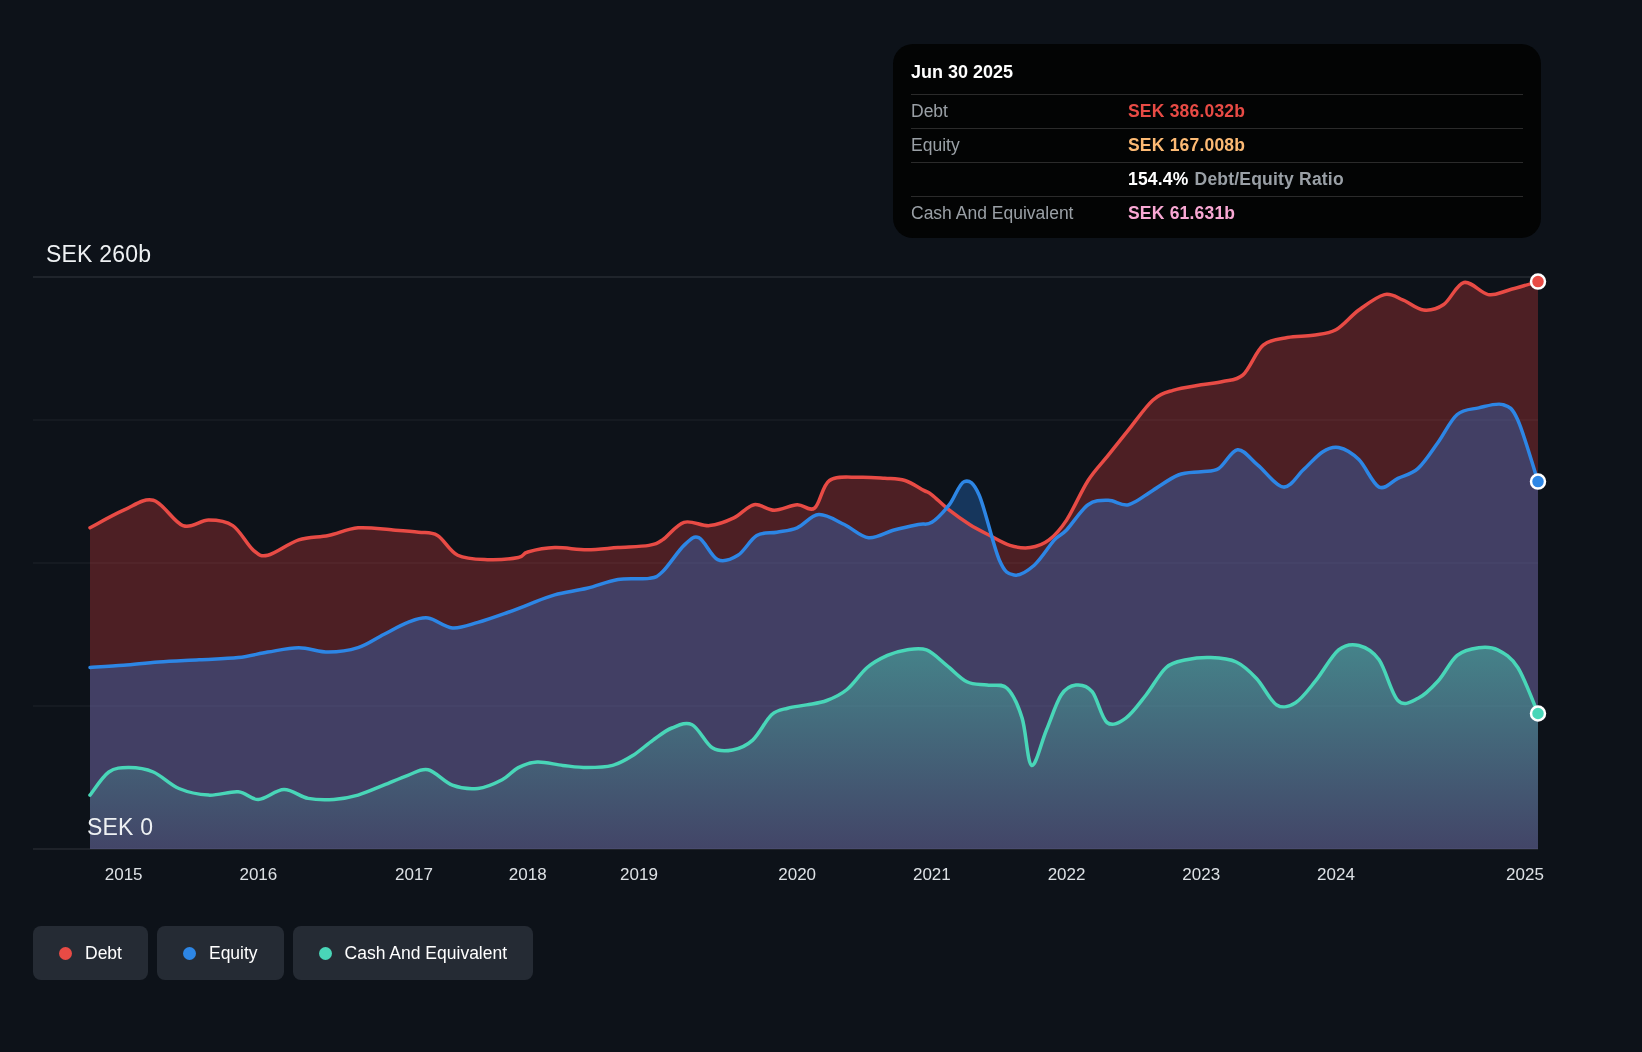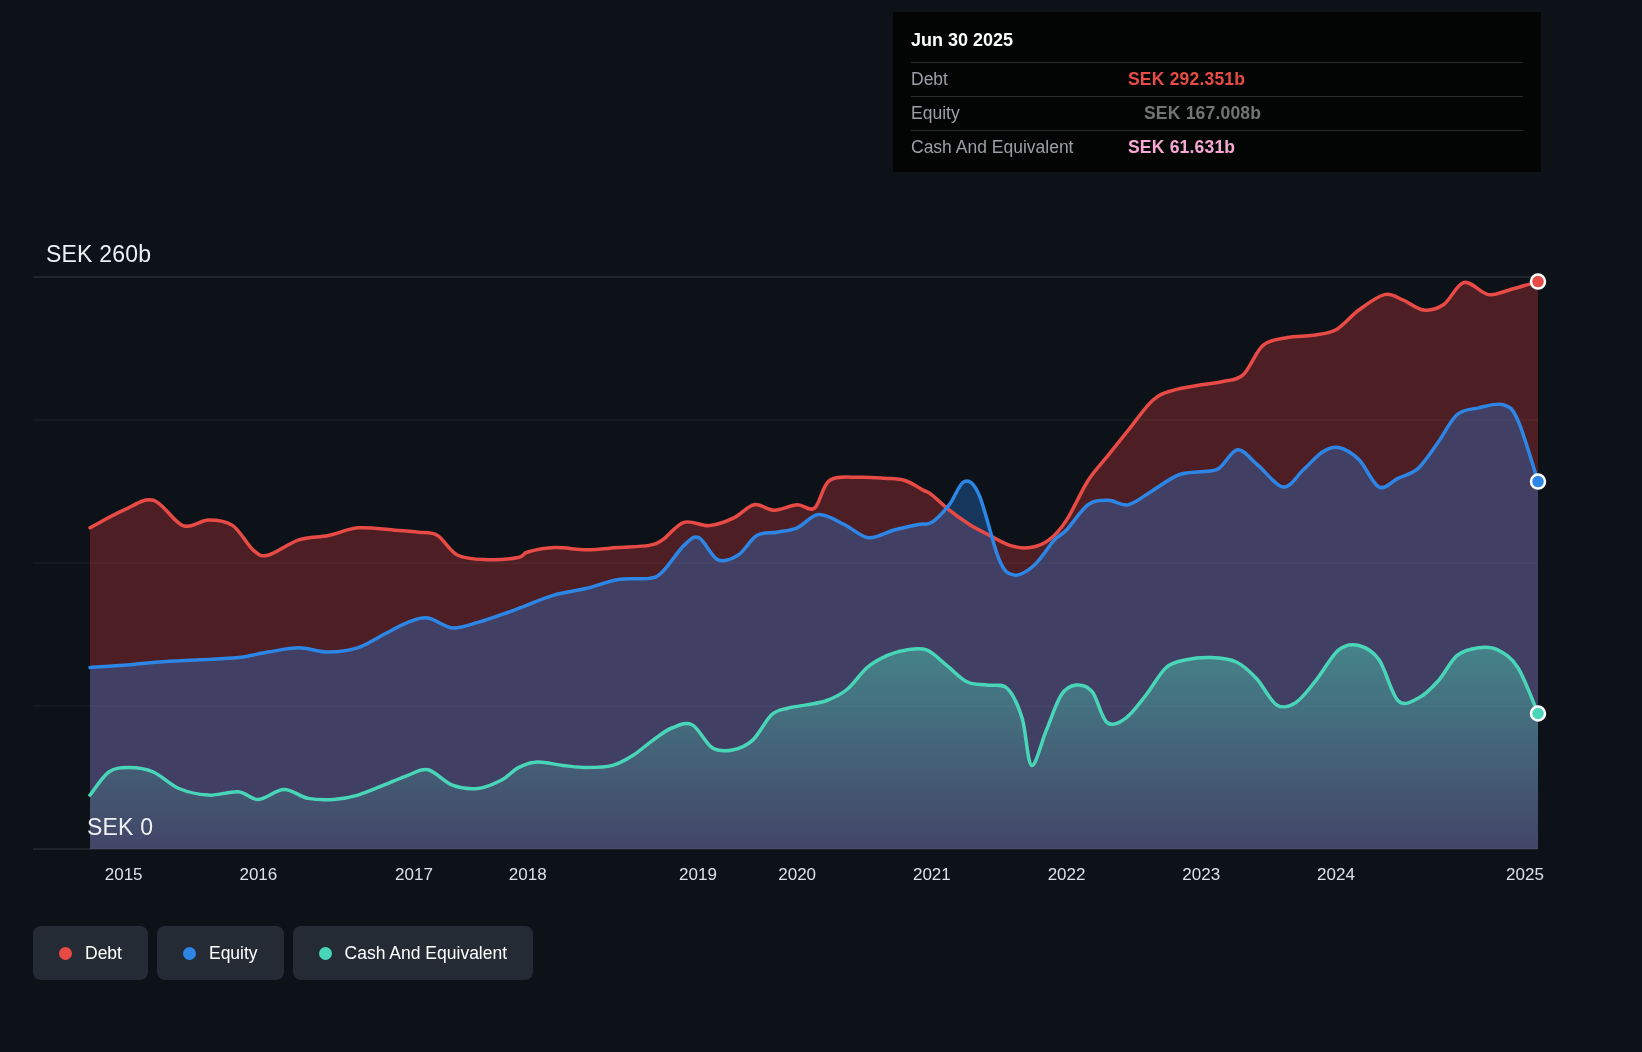--- a/index.html
+++ b/index.html
@@ -10,22 +10,22 @@
     -webkit-font-smoothing:antialiased;
   }
   #chart-svg{position:absolute;left:0;top:0;}
   .y-axis-label{position:absolute;color:#eef1f3;font-size:23px;letter-spacing:.2px;}
   #y-label-top{left:46px;top:241px;}
   #y-label-bottom{left:48px;top:814px;margin-left:39px;}
   #x-axis{position:absolute;left:0;top:0;width:100%;height:100%;pointer-events:none;margin-top:8px;}
   .x-tick{position:absolute;top:857px;transform:translateX(-50%);color:#dde1e5;font-size:17px;}
   
   .tooltip{
-    position:absolute;left:893px;top:12px;width:648px;box-sizing:border-box;
-    background:#030404;padding:12px 18px 8px;
+    position:absolute;left:893px;top:44px;width:648px;box-sizing:border-box;
+    background:#030404;padding:12px 18px 8px;border-radius:20px;
   }
   .tt-title{color:#ffffff;font-size:18px;font-weight:700;padding:6px 0 11px;}
   .tt-row{display:flex;align-items:center;min-height:33px;border-top:1px solid #2b2b2b;font-size:17.5px;}
   .tt-label{width:217px;flex:none;color:#9aa0a6;}
   .tt-value{font-weight:700;letter-spacing:.2px;}
   .tt-ratio-strong{color:#ffffff;font-weight:700;}
   .tt-ratio-label{color:#9aa0a6;font-weight:600;margin-left:6px;}
   
   .legend{position:absolute;left:33px;top:926px;display:flex;gap:9px;}
   .legend-pill{
@@ -63,38 +63,44 @@
     </svg>
 
   <div id="y-label-top" class="y-axis-label">SEK 260b</div>
   <div id="y-label-bottom" class="y-axis-label">SEK 0</div>
 
   <div id="x-axis">
       <div class="x-tick" style="left: 123.674px;">2015</div>
       <div class="x-tick" style="left: 258.372px;">2016</div>
       <div class="x-tick" style="left: 414px; text-align: right;">2017</div>
       <div class="x-tick" style="left: 527.767px;">2018</div>
-      <div class="x-tick" style="left: 698px;">2019</div>
+      <div class="x-tick" style="left: 639px;">2019</div>
       <div class="x-tick" style="left: 797.163px;">2020</div>
       <div class="x-tick" style="left: 931.86px;">2021</div>
       <div class="x-tick" style="left: 1066.56px;">2022</div>
       <div class="x-tick" style="left: 1201.26px;">2023</div>
       <div class="x-tick" style="left: 1335.95px;">2024</div>
       <div class="x-tick" style="left: 1525px;">2025</div>
     </div>
 
   <div class="tooltip">
     <div class="tt-title">Jun 30 2025</div>
     <div class="tt-row">
       <span class="tt-label">Debt</span>
-      <span class="tt-value" style="color: rgb(232, 75, 69);">SEK 292.351b</span>
+      <span class="tt-value" style="color: rgb(232, 75, 69);">SEK 386.032b</span>
     </div>
     <div class="tt-row">
       <span class="tt-label">Equity</span>
-      <span class="tt-value" style="color: #737373; margin-left: 16px;">SEK 167.008b</span>
+      <span class="tt-value" style="color: #fdba74;">SEK 167.008b</span>
+    </div>
+    <div class="tt-row">
+      <span class="tt-label"></span>
+      <span class="tt-value">
+        <span class="tt-ratio-strong">154.4%</span><span class="tt-ratio-label">Debt/Equity Ratio</span>
+      </span>
     </div>
     <div class="tt-row">
       <span class="tt-label">Cash And Equivalent</span>
       <span class="tt-value" style="color: #f9a8d4;">SEK 61.631b</span>
     </div>
   </div>
 
   <div class="legend">
     <div class="legend-pill">
       <span class="legend-dot" style="background: rgb(232, 75, 69);"></span>

